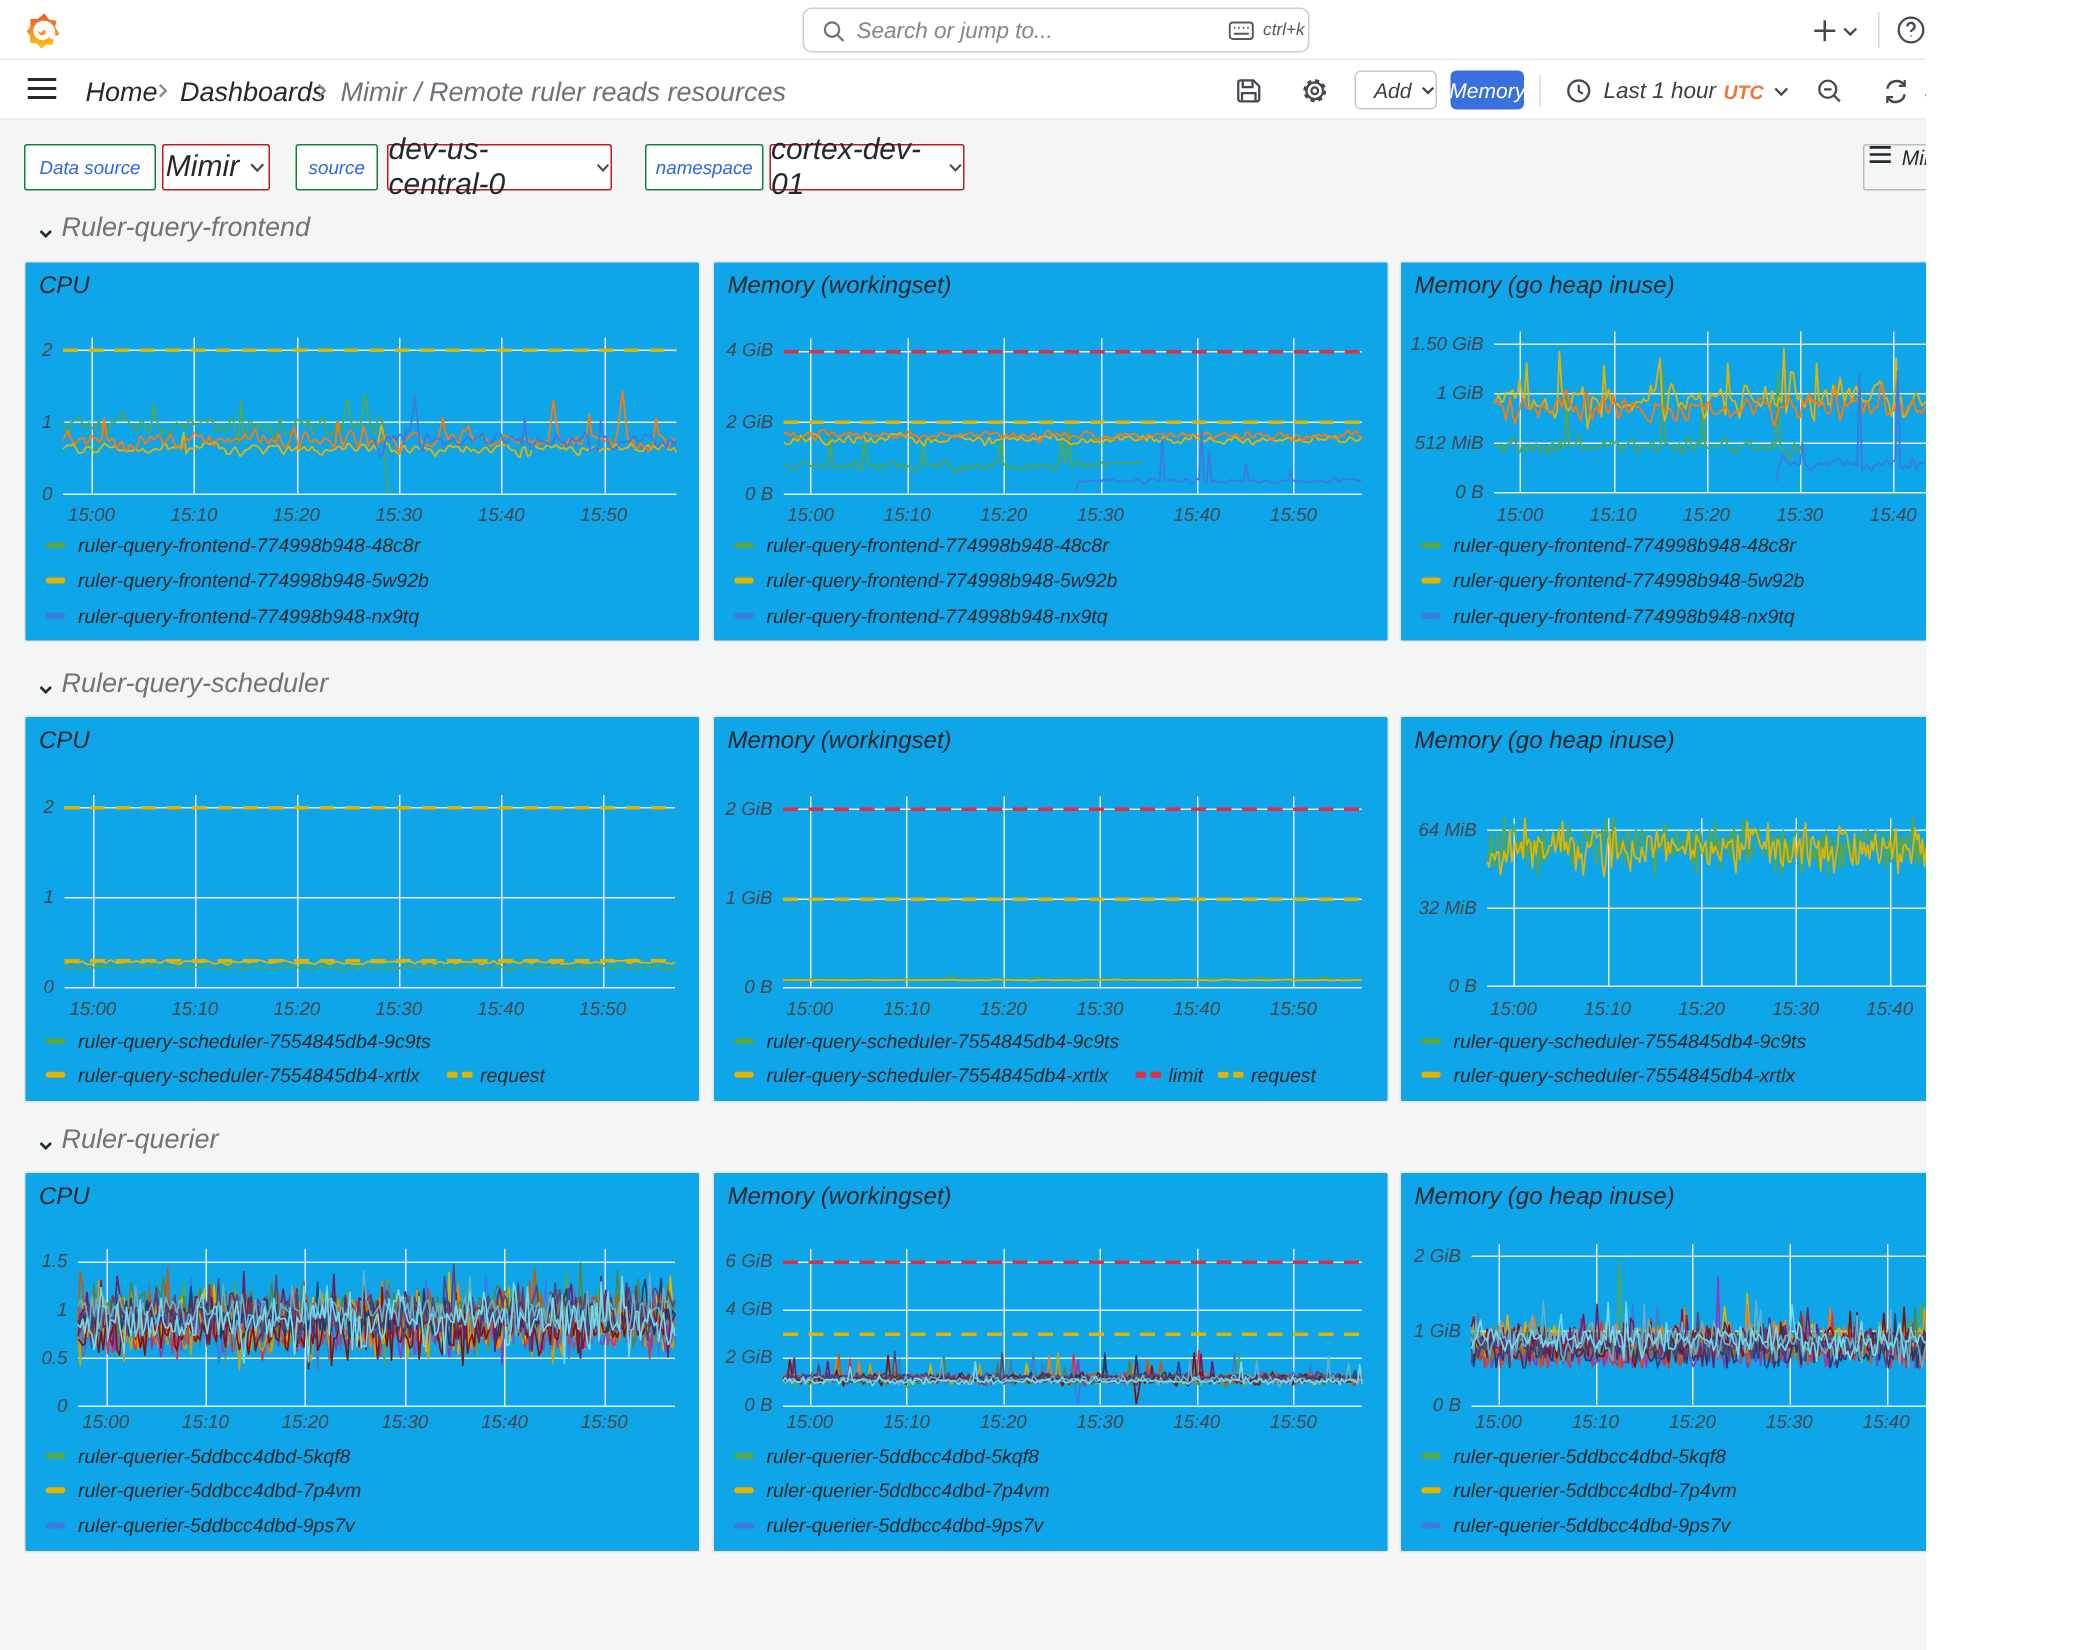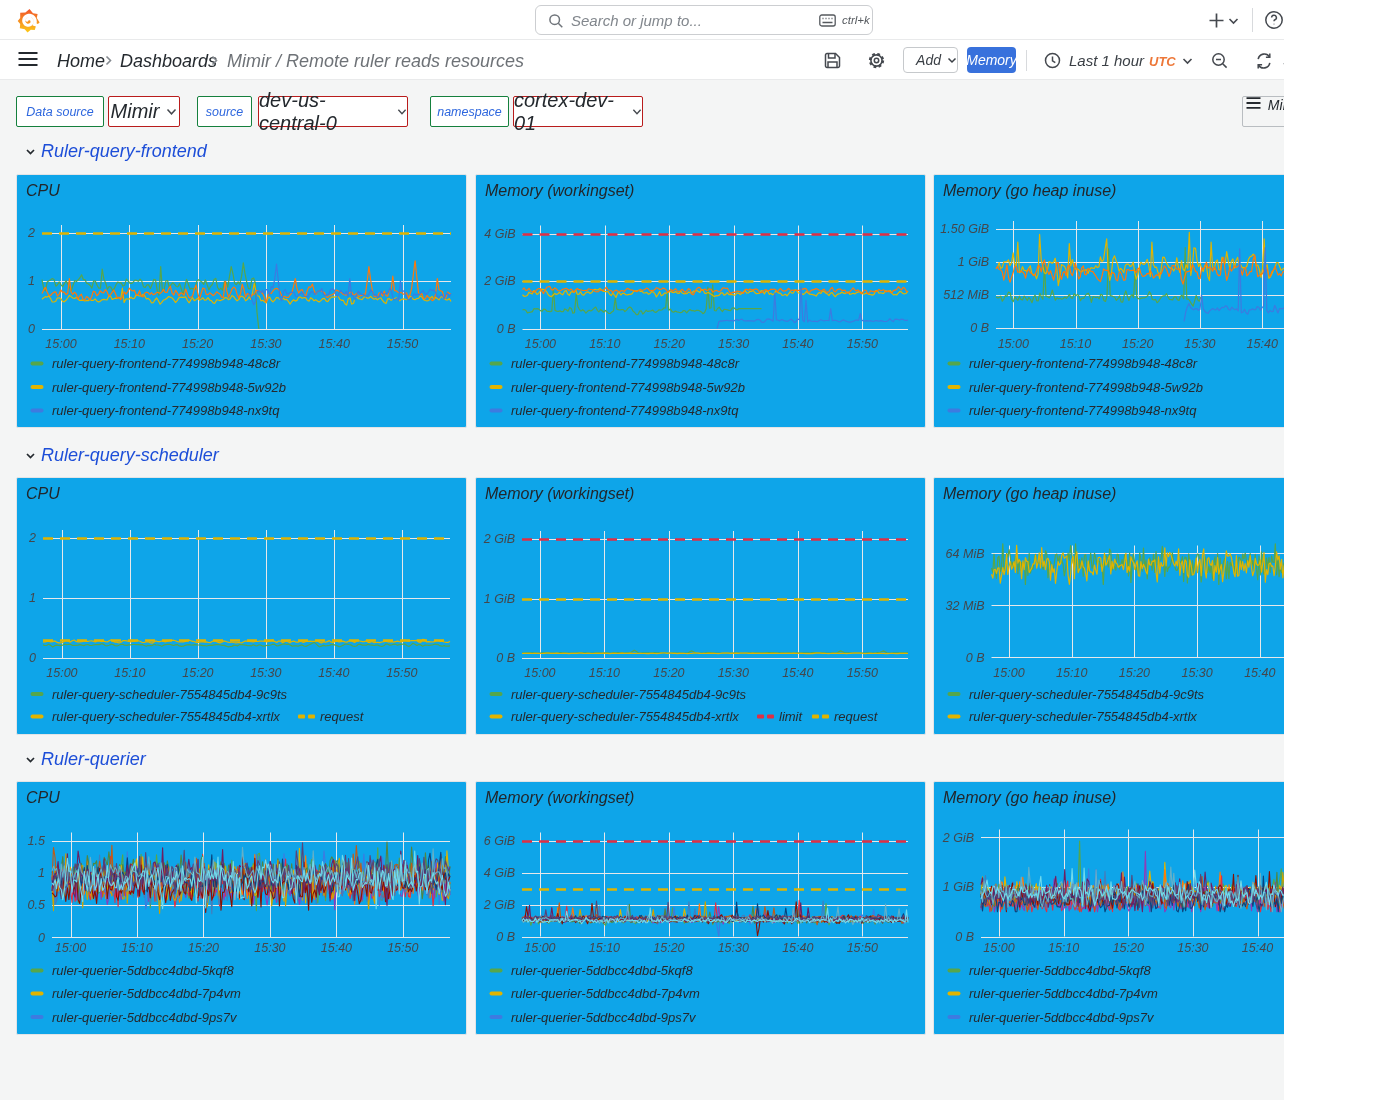--- a/index.html
+++ b/index.html
@@ -14,21 +14,21 @@
 .kbdhint { position:absolute; left:306px; top:8px; font-size:11.5px; color:#55595e; }
 .crumb { font-size:18px; color:#24292e; }
 .crumb.dim { color:#6e7277; }
 .btn-outline { position:absolute; height:26px; border:1px solid #c6c9cc; border-radius:4px; background:#fff; font-size:14px; color:#3a3f45; display:flex; align-items:center; justify-content:flex-end; font-weight:500;}
 .btn-blue { position:absolute; height:26px; border-radius:4px; background:#3871dc; font-size:14px; color:#fff; display:flex; align-items:center; justify-content:center; font-weight:500;}
 .vdiv { position:absolute; width:1px; background:#d8dadd; }
 .toolbar-txt { position:absolute; font-size:15px; color:#3a3f45; }
 .filter-label { position:absolute; top:96px; height:31px; background:#fff; border:1px solid #15803d; border-radius:2px; color:#2e67de; font-size:12.5px; font-weight:500; display:flex; align-items:center; justify-content:center; }
 .filter-val { position:absolute; top:96px; height:31px; background:#fff; border:1px solid #b91c1c; border-radius:2px; color:#24292e; font-size:20px; display:flex; align-items:center; justify-content:center; gap:7px; }
 .mimirbtn { position:absolute; top:16px; height:31px; width:141px; border:1px solid #b9bdc1; border-radius:2px; color:#24292e; font-size:14px; font-weight:500; display:flex; align-items:flex-start; justify-content:center; gap:7px; white-space:nowrap; }
-.sechdr { position:absolute; font-size:18px; font-weight:500; color:#1d4ed8; display:flex; align-items:center; gap:4px; }
+.sechdr { position:absolute; font-size:18px; font-weight:500; color:#737373; display:flex; align-items:flex-end; gap:4px; }
 .panel { position:absolute; background:#0ea5e9; border:1px solid #e2e4e6; border-radius:2px; }
 svg text { dominant-baseline:alphabetic; }
 </style>
 </head>
 <body>
 <div class="page">
 
   <div class="nav1">
 
     <svg class="abs" style="left:17px;top:8px" width="23" height="25" viewBox="0 0 23 25">

